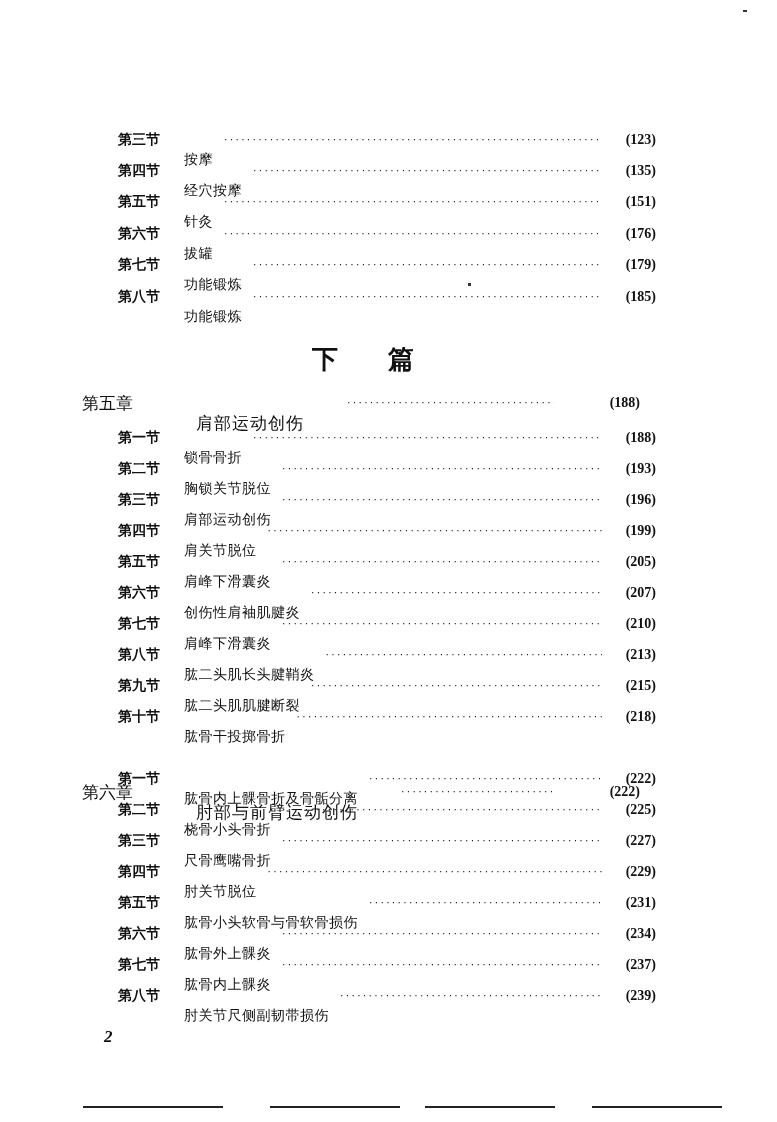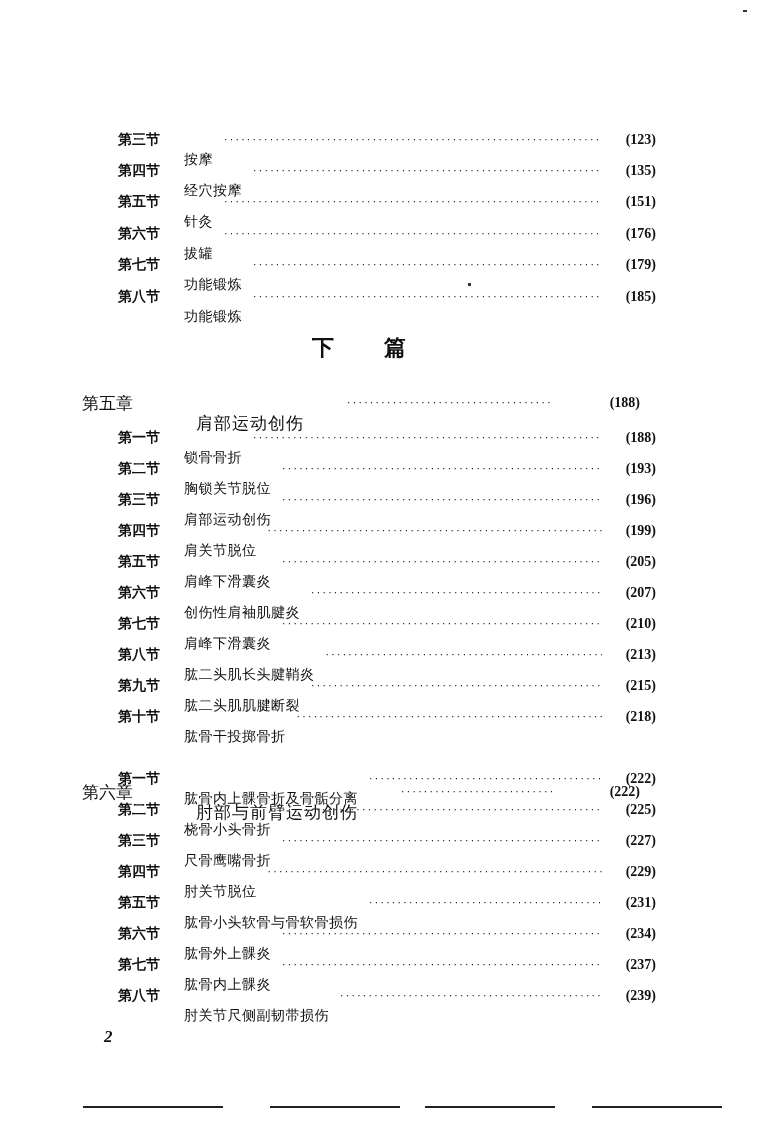--- a/index.html
+++ b/index.html
@@ -11,21 +11,21 @@
   .chap { left: 82px; width: 558px; font-size: 17px; gap: 32px; }
   .num { display: inline-block; width: 66px; font-weight: bold; letter-spacing: 0px; }
   .chap .num { width: 82px; font-weight: normal; }
   .title { display: inline-block; margin-top: 40px; }
   .sec .title { letter-spacing: 0.5px; }
   .chap .title { letter-spacing: 1px; }
   .leader { flex: 1; overflow: hidden; margin: 0 10px 0 10px; color: #222; font-size: 9px; line-height: 10px;
             font-family: "DejaVu Sans Mono", monospace; letter-spacing: 0.3px; align-self: center; }
   .leader::before { content: "································································································································"; }
   .page { width: 44px; text-align: right; font-family: "Liberation Serif", serif; font-size: 14px; font-weight: bold; }
-  .part { position: absolute; top: 333px; left: 312px; font-size: 22px; font-weight: bold; letter-spacing: 0; font-family: "DejaVu Serif", serif; }
+  .part { position: absolute; top: 342px; left: 312px; font-size: 26px; font-weight: bold; letter-spacing: 0; font-family: "DejaVu Serif", serif; }
   .part span { display: inline-block; }
   .part .gap { width: 50px; }
   .pageno { position: absolute; left: 104px; top: 1027px; font-size: 17px; font-weight: bold; font-style: italic; font-family: "Liberation Serif", serif; }
   .edge { position: absolute; top: 1106px; height: 2px; background: #222; }
   .dot { position: absolute; background: #333; }
 </style>
 </head>
 <body>
 
 <div class="toc">

